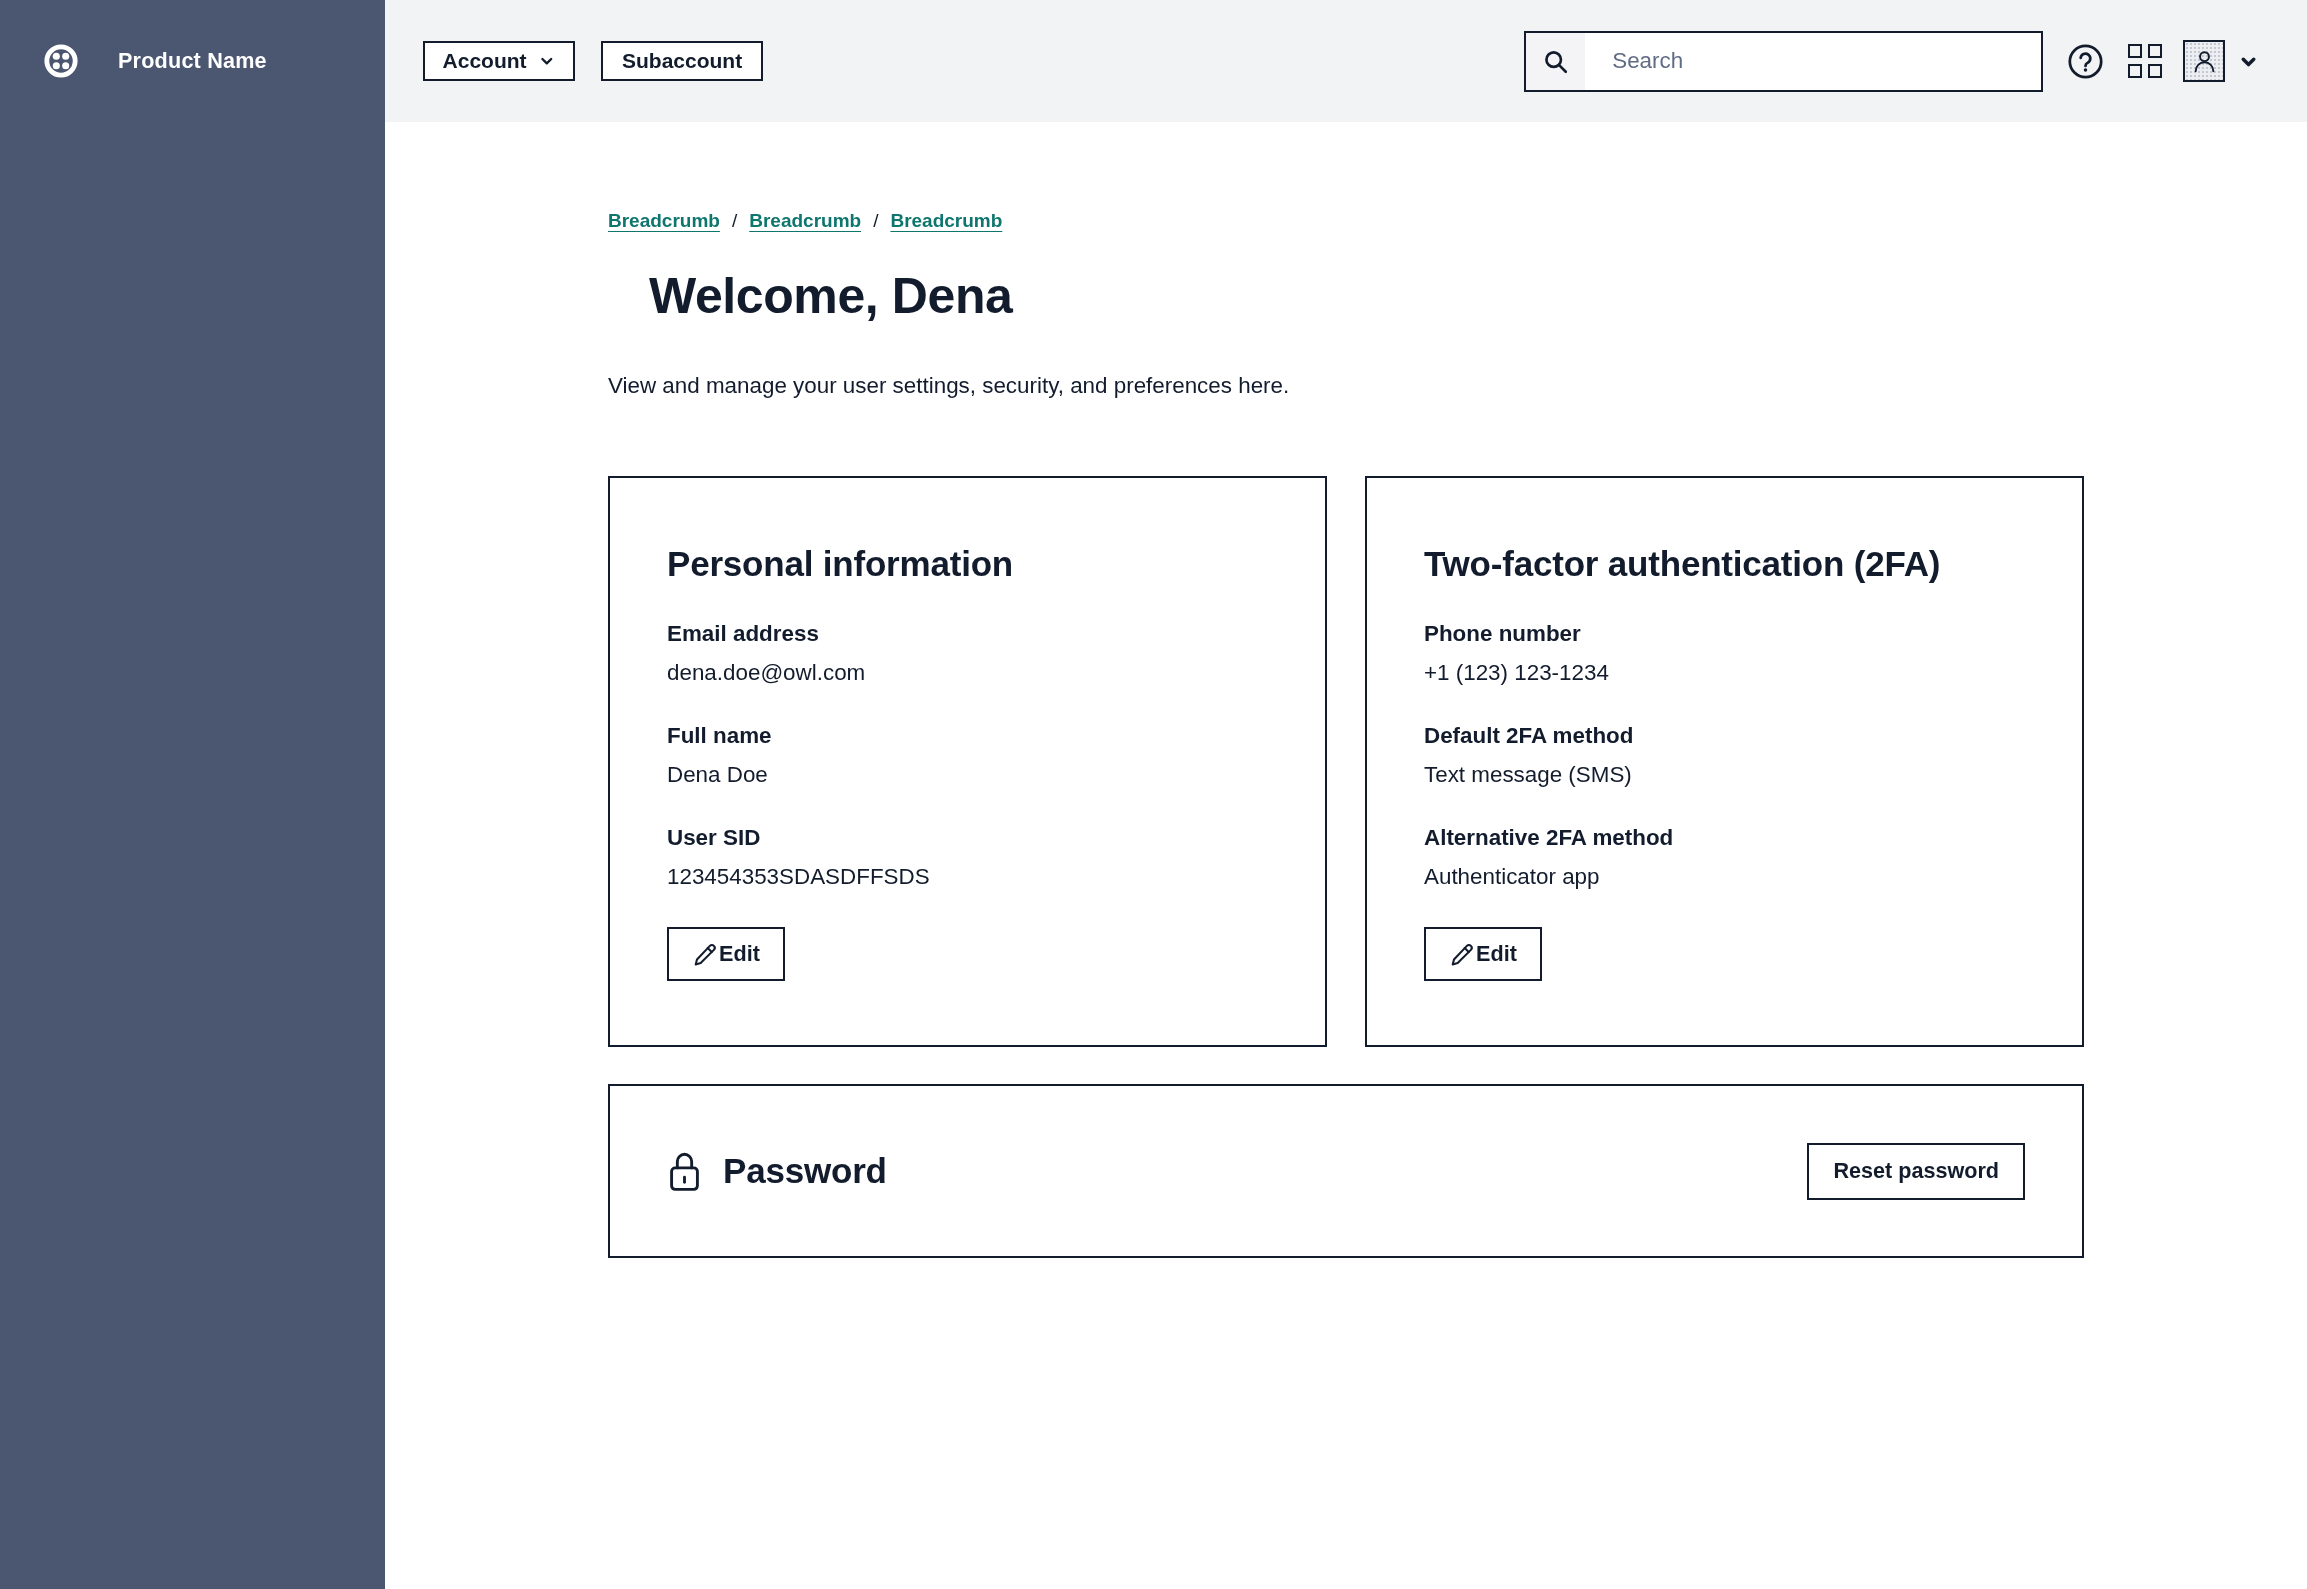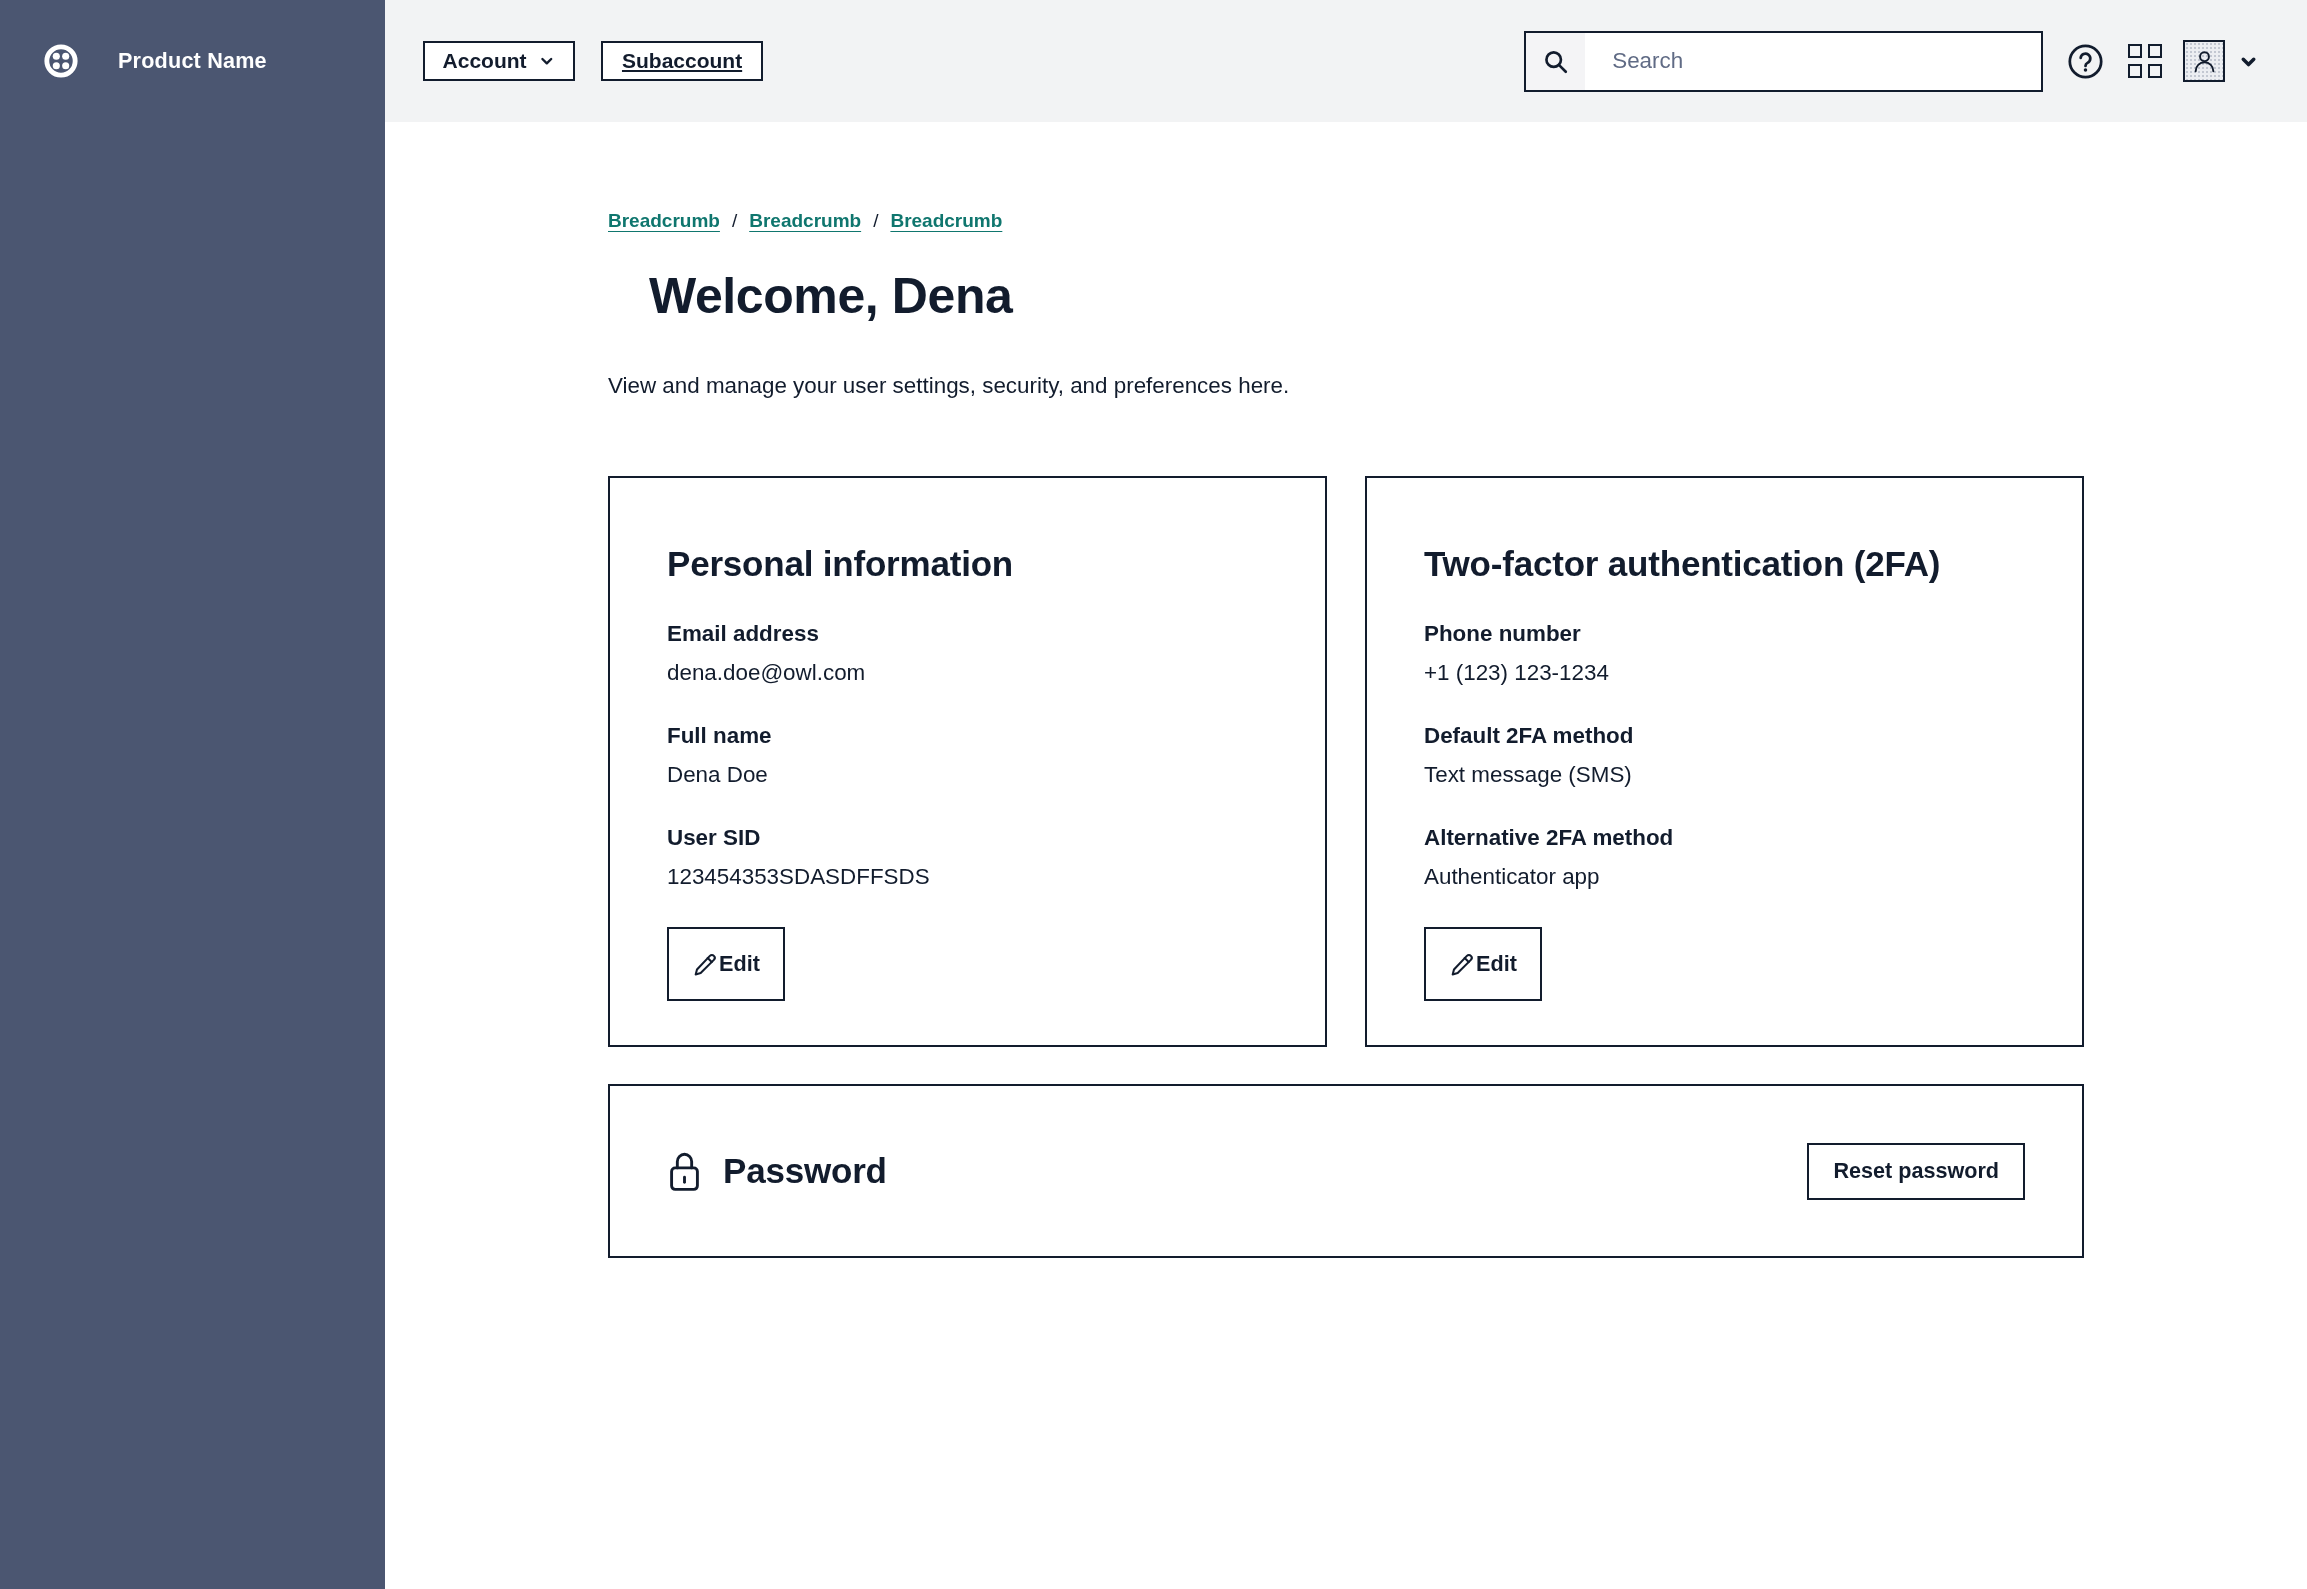--- a/index.html
+++ b/index.html
@@ -35,21 +35,21 @@
     padding:0 45px 0 38px;
   }
   .topbar-left { display:flex; align-items:center; gap:26px;border-radius:8px; }
   .btn {
     display:inline-flex; align-items:center; justify-content:center;
     background:#ffffff; border:2px solid #121C2D; color:#121C2D;
     font-family:"Liberation Sans", sans-serif;
     font-size:21px; font-weight:700; cursor:pointer;
   }
   .account-btn { height:40px; padding:0 17.6px; gap:11.2px; }
-  .subaccount-btn { height:40px; padding:14px 19px;text-decoration:underline; }
+  .subaccount-btn { height:40px; padding:14px 19px; }
   .chev { width:17.6px; height:17.6px; }
 
   .topbar-right { display:flex; align-items:center; }
   .searchbox {
     display:flex; align-items:stretch;
     width:519px; height:61px;
     border:2px solid #121C2D; background:#ffffff;
   }
   .search-iconbox {
     width:59px; background:#F4F4F6;
@@ -105,21 +105,21 @@
   .card {
     border:2.4px solid #121C2D; background:#ffffff;
     width:719px; height:571px; padding:66px 58px 0 57px;
   }
   .card-title { font-size:35px; font-weight:700; letter-spacing:-0.2px; }
   .field { margin-top:37px; }
   .field-label { font-size:22.4px; font-weight:700; }
   .field-value { font-size:22.4px; margin-top:13px; }
 
   .edit-btn {
-    margin-top:37px; height:74px; width:118px;
+    margin-top:37px; height:54px; width:118px;
     display:inline-flex; align-items:center; justify-content:center; gap:1px;
     background:#ffffff; border:2.4px solid #121C2D; cursor:pointer;
     font-family:"Liberation Sans", sans-serif;
     font-size:21.6px; font-weight:700; color:#121C2D;
   }
   .edit-btn svg { width:26px; height:26px; }
 
   .password-card {
     margin-top:37px; border:2.4px solid #121C2D; background:#ffffff;
     width:1476px; height:174px;

